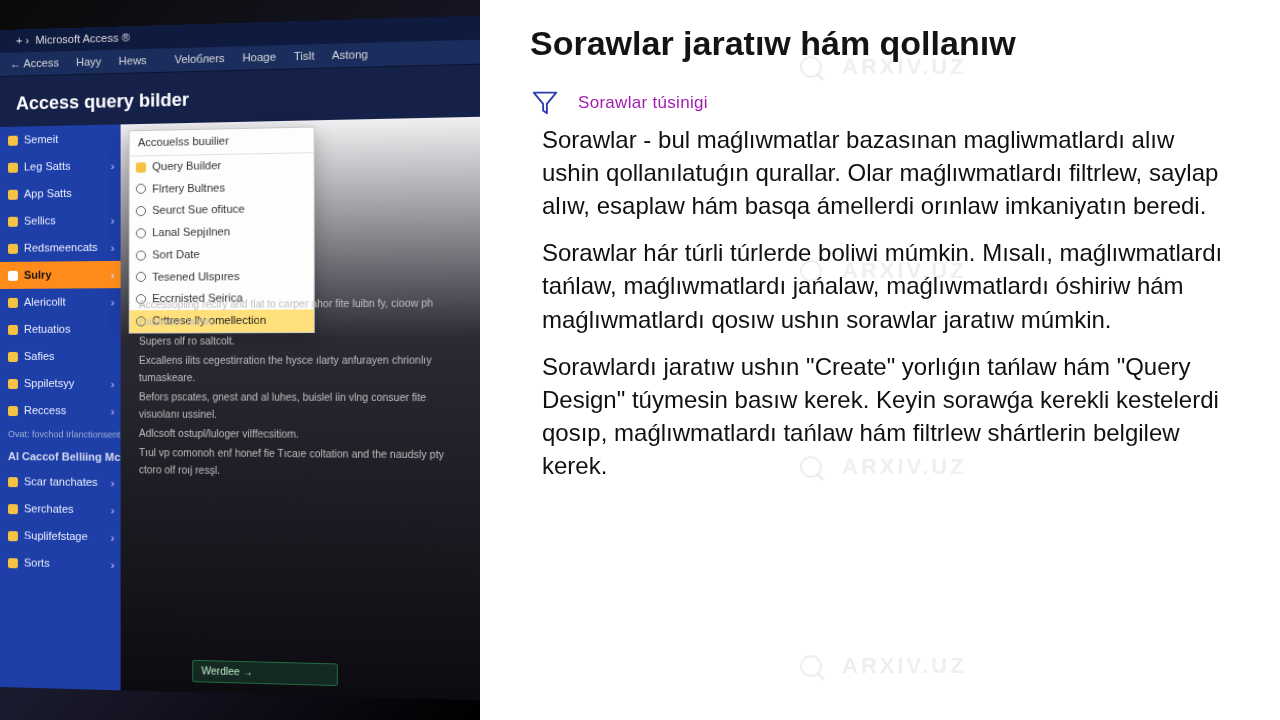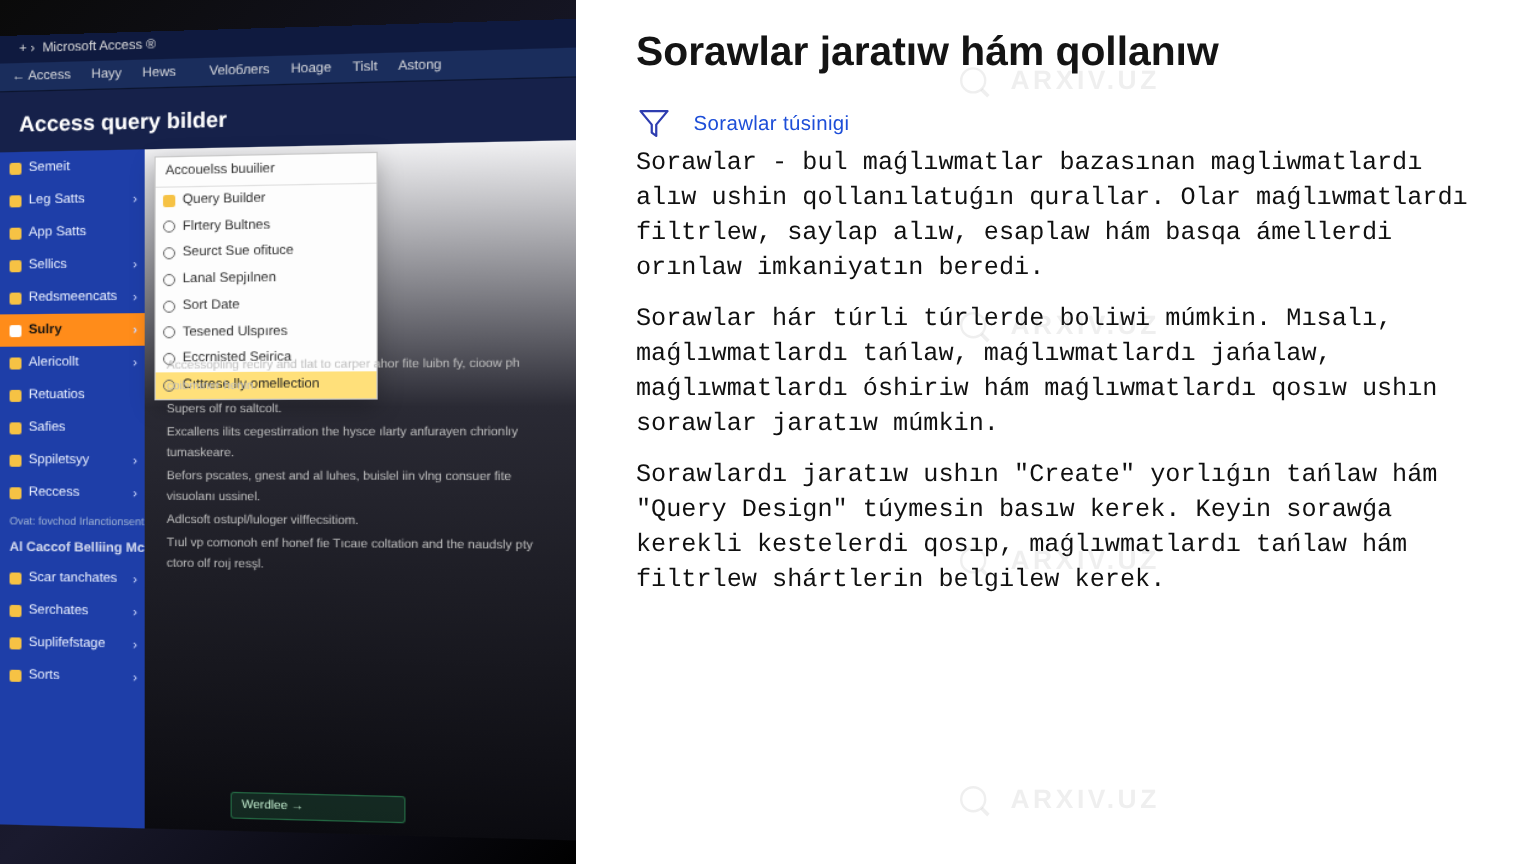--- a/index.html
+++ b/index.html
@@ -173,29 +173,29 @@
     margin: 10px 0 6px;
   }
   .sec-icon {
     width: 30px; height: 30px;
     display: inline-flex;
     align-items: center;
     justify-content: center;
   }
   .sec-label {
     font: 400 17px/1 "Segoe UI", Arial, sans-serif;
-    color: #1d4ed8;
+    color: #a21caf;
     letter-spacing: .3px;
   }
   .body-text {
-    font-family: Liberation Mono, monospace;
-    font-size: 21px;
+    font-family: Liberation Sans, sans-serif;
+    font-size: 24px;
     line-height: 1.38;
     color: #111;
-    margin: 6px 0 14px;
+    margin: 6px 12px 14px;
     max-width: 700px;
   }
 
   
   .watermark {
     position: absolute;
     font: 700 22px/1 Arial, sans-serif;
     color: rgba(100,100,100,.10);
     letter-spacing: 3px;
     white-space: nowrap;

